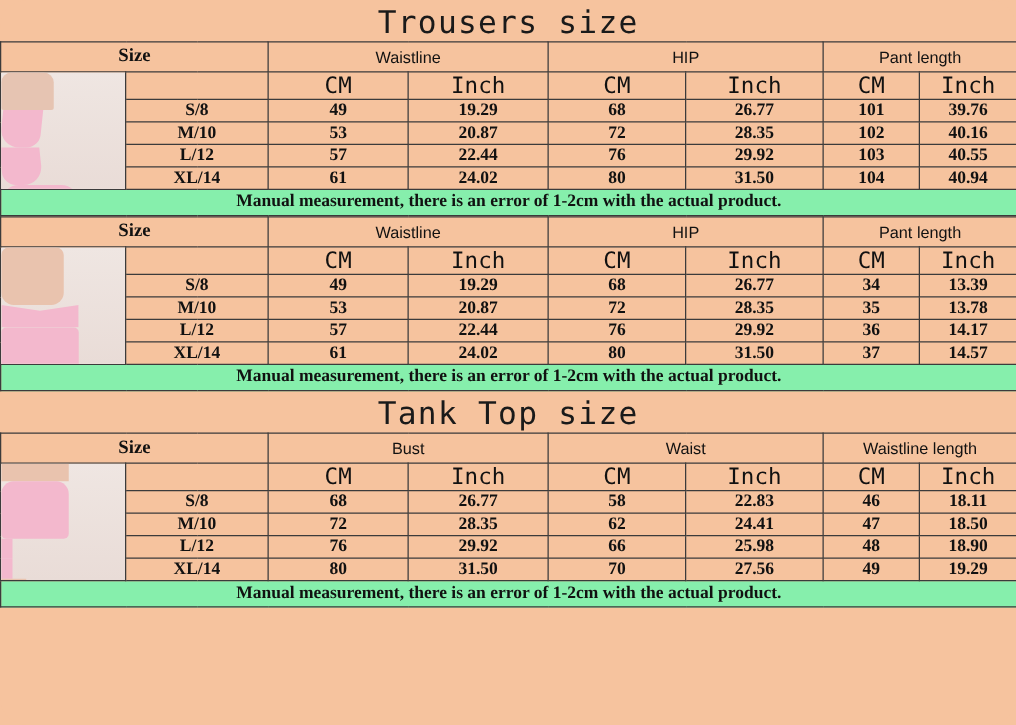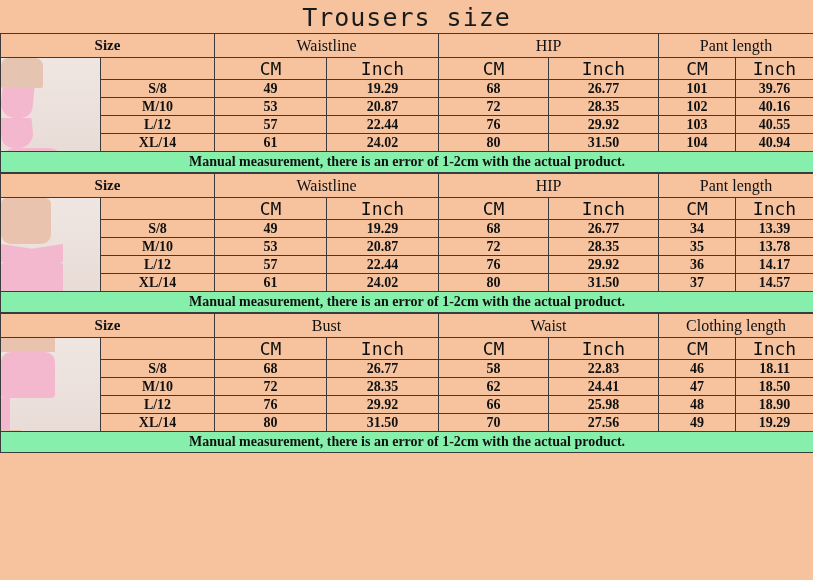--- a/index.html
+++ b/index.html
@@ -38,22 +38,22 @@
     background: #f6c39e;
   }
   table.size-table td, table.size-table th {
     border: 1px solid #3b3b3b;
     text-align: center;
     vertical-align: middle;
     color: #111;
     padding: 0;
   }
   .hdr-main {
-    font-family: Liberation Serif, serif;
-    font-size: 16px;
+    font-family: Liberation Sans, sans-serif;
+    font-size: 13px;
     height: 24px;
     font-weight: normal;
   }
   .hdr-size {
     font-family: "Liberation Serif", serif;
     font-weight: bold;
     font-size: 15px;
     margin-top: 45px;
   }
   .hdr-unit {
@@ -270,38 +270,39 @@
         <td class="cell">14.57</td>
       </tr>
       <tr class="note-row">
         <td colspan="9">Manual measurement, there is an error of 1-2cm with the actual product.</td>
       </tr>
     </tbody>
       </table>
   </div>
 
   <div class="section">
+    <div class="sec-title">Tank Top size</div>
     <table class="size-table">
       <colgroup>
         <col style="width:100px">
           <col style="width:57px">
           <col style="width:57px">
         <col style="width:112px">
           <col style="width:112px">
         <col style="width:110px">
           <col style="width:110px">
         <col style="width:77px">
           <col style="width:78px">
       </colgroup>
       <tbody>
           <tr>
         <td class="hdr-main hdr-size" colspan="3">Size</td>
         <td class="hdr-main" colspan="2">Bust</td>
         <td class="hdr-main" colspan="2">Waist</td>
-        <td class="hdr-main" colspan="2">Clothing length</td>
+        <td class="hdr-main" colspan="2">Waistline length</td>
       </tr>
       <tr>
         <td class="photo-cell" rowspan="5">
           <div class="photo">
             <div class="tk-chest"></div>
             <div class="tk-top"></div>
             <div class="tk-strapL"></div>
             <div class="tk-strapR"></div>
             <div class="tk-neck"></div>
 

